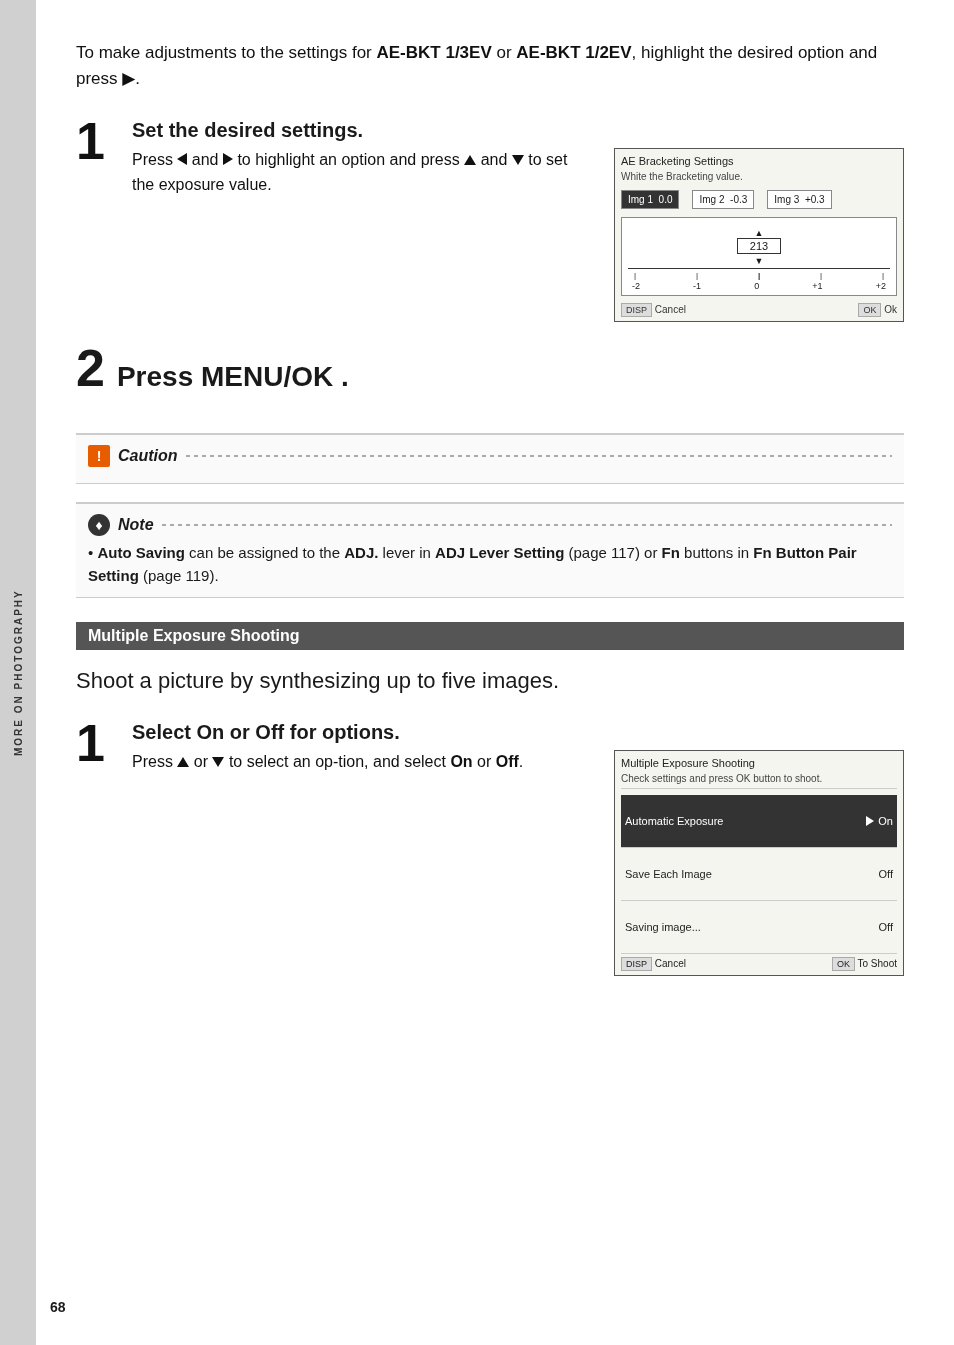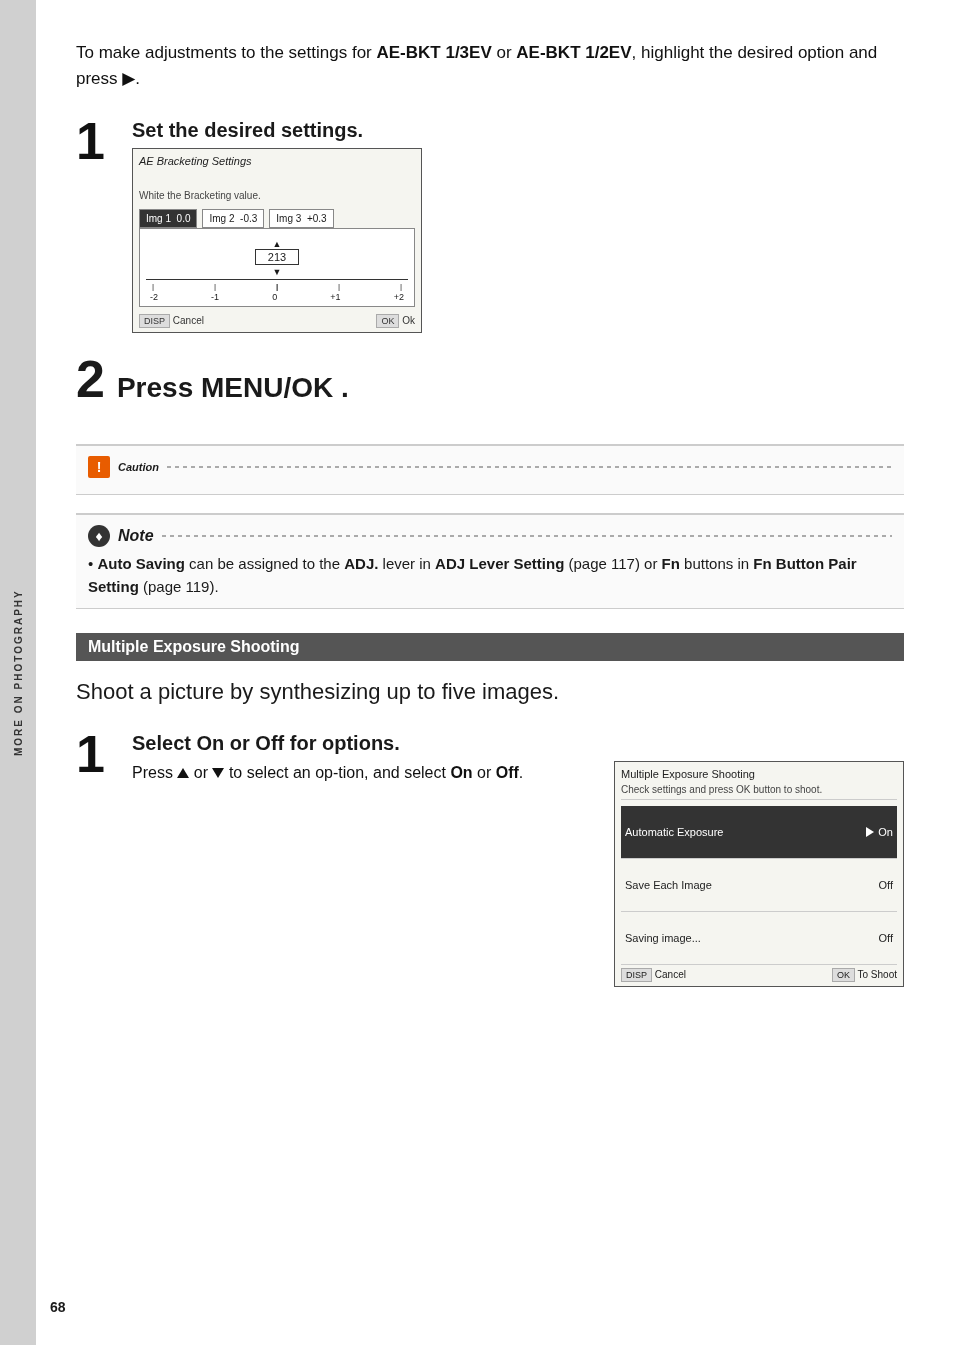--- a/index.html
+++ b/index.html
@@ -100,34 +100,34 @@
       border: 1.5px solid #555;
       background: #f5f5f0;
       font-size: 11px;
       flex-shrink: 0;
       padding: 6px;
     }
 
     .camera-screen .screen-title {
       font-size: 11px;
       color: #222;
-      margin-bottom: 20px;
+      margin-bottom: 1px;
       padding-bottom: 3px;
-      font-style: italic;
     }
 
     .camera-screen .screen-subtitle {
       font-size: 10px;
       color: #444;
       margin-bottom: 8px;
     }
 
     .bracketing-row {
       display: flex;
-      gap: 5px;
+      gap: 13px;
+      margin-bottom: 8px;
       align-items: center;
     }
 
     .bracketing-cell {
       border: 1px solid #888;
       padding: 3px 6px;
       font-size: 10px;
       background: #fff;
       min-width: 55px;
       text-align: center;
@@ -207,21 +207,21 @@
       justify-content: center;
       font-weight: bold;
       font-size: 14px;
       border-radius: 2px;
       flex-shrink: 0;
     }
 
     .caution-title {
       font-style: italic;
       font-weight: bold;
-      font-size: 11px;
+      font-size: 16px;
     }
 
     .wavy-line {
       flex: 1;
       height: 2px;
       background-image: repeating-linear-gradient(
         90deg,
         #aaa 0px, #aaa 4px,
         transparent 4px, transparent 8px
       );
@@ -434,20 +434,29 @@
       <strong>AE-BKT 1/2EV</strong>, highlight the desired option and press ▶.
     </p>
 
     <div class="step-block">
       <div class="step-number-large">
         <span>1</span>
       </div>
       <div class="step-content">
         <div class="step-title">Set the desired settings.</div>
         <div class="step-inner">
+          <div class="step-text-area">
+            <div class="step-desc">
+              Press <span class="triangle-left"></span>
+              and <span class="triangle-right"></span>
+              to highlight an option and press <span class="triangle-up"></span>
+              and <span class="triangle-down"></span>
+              to set the exposure value.
+            </div>
+          </div>
 
           <div class="camera-screen">
             <div class="screen-title">AE Bracketing Settings</div>
             <div class="screen-subtitle">White the Bracketing value.</div>
             <div class="bracketing-row">
               <div class="bracketing-cell selected">
                 <span>Img 1</span>&nbsp;
                 <span>0.0</span>
               </div>
               <div class="bracketing-cell">

